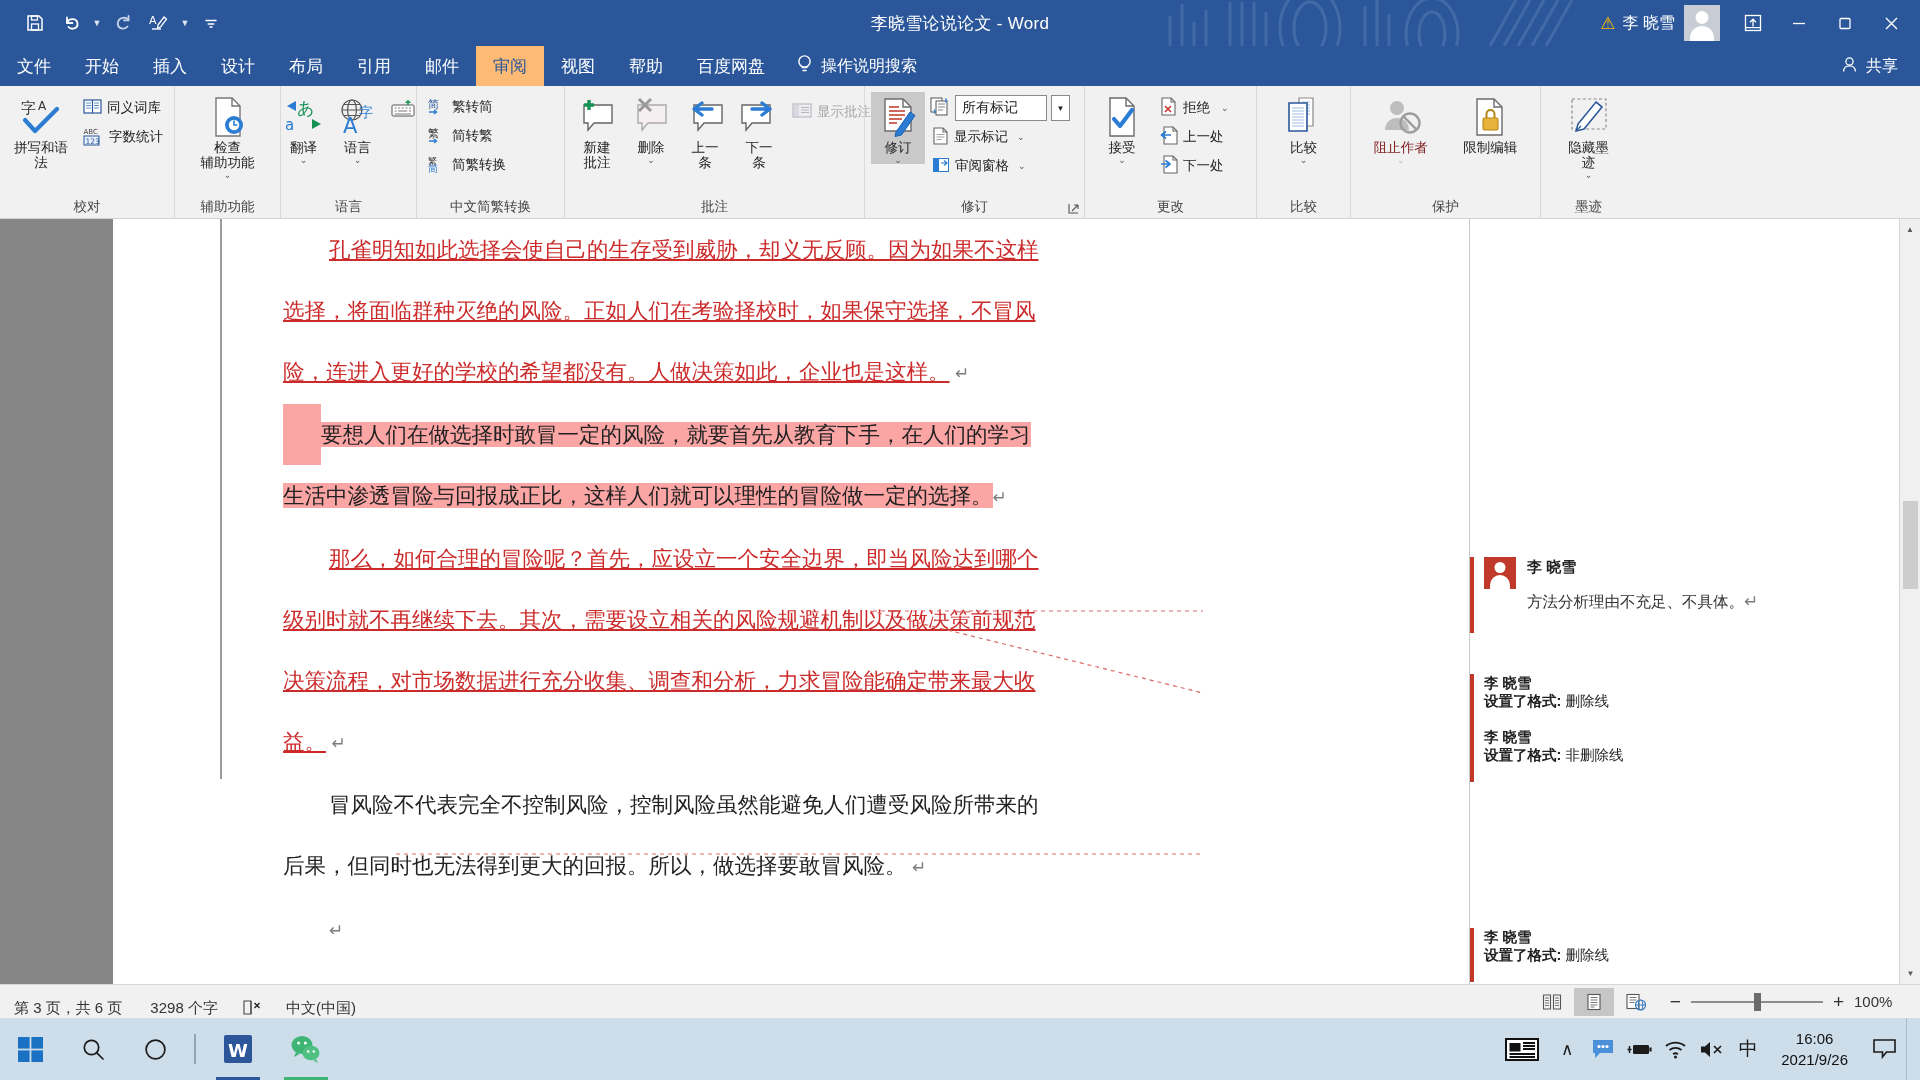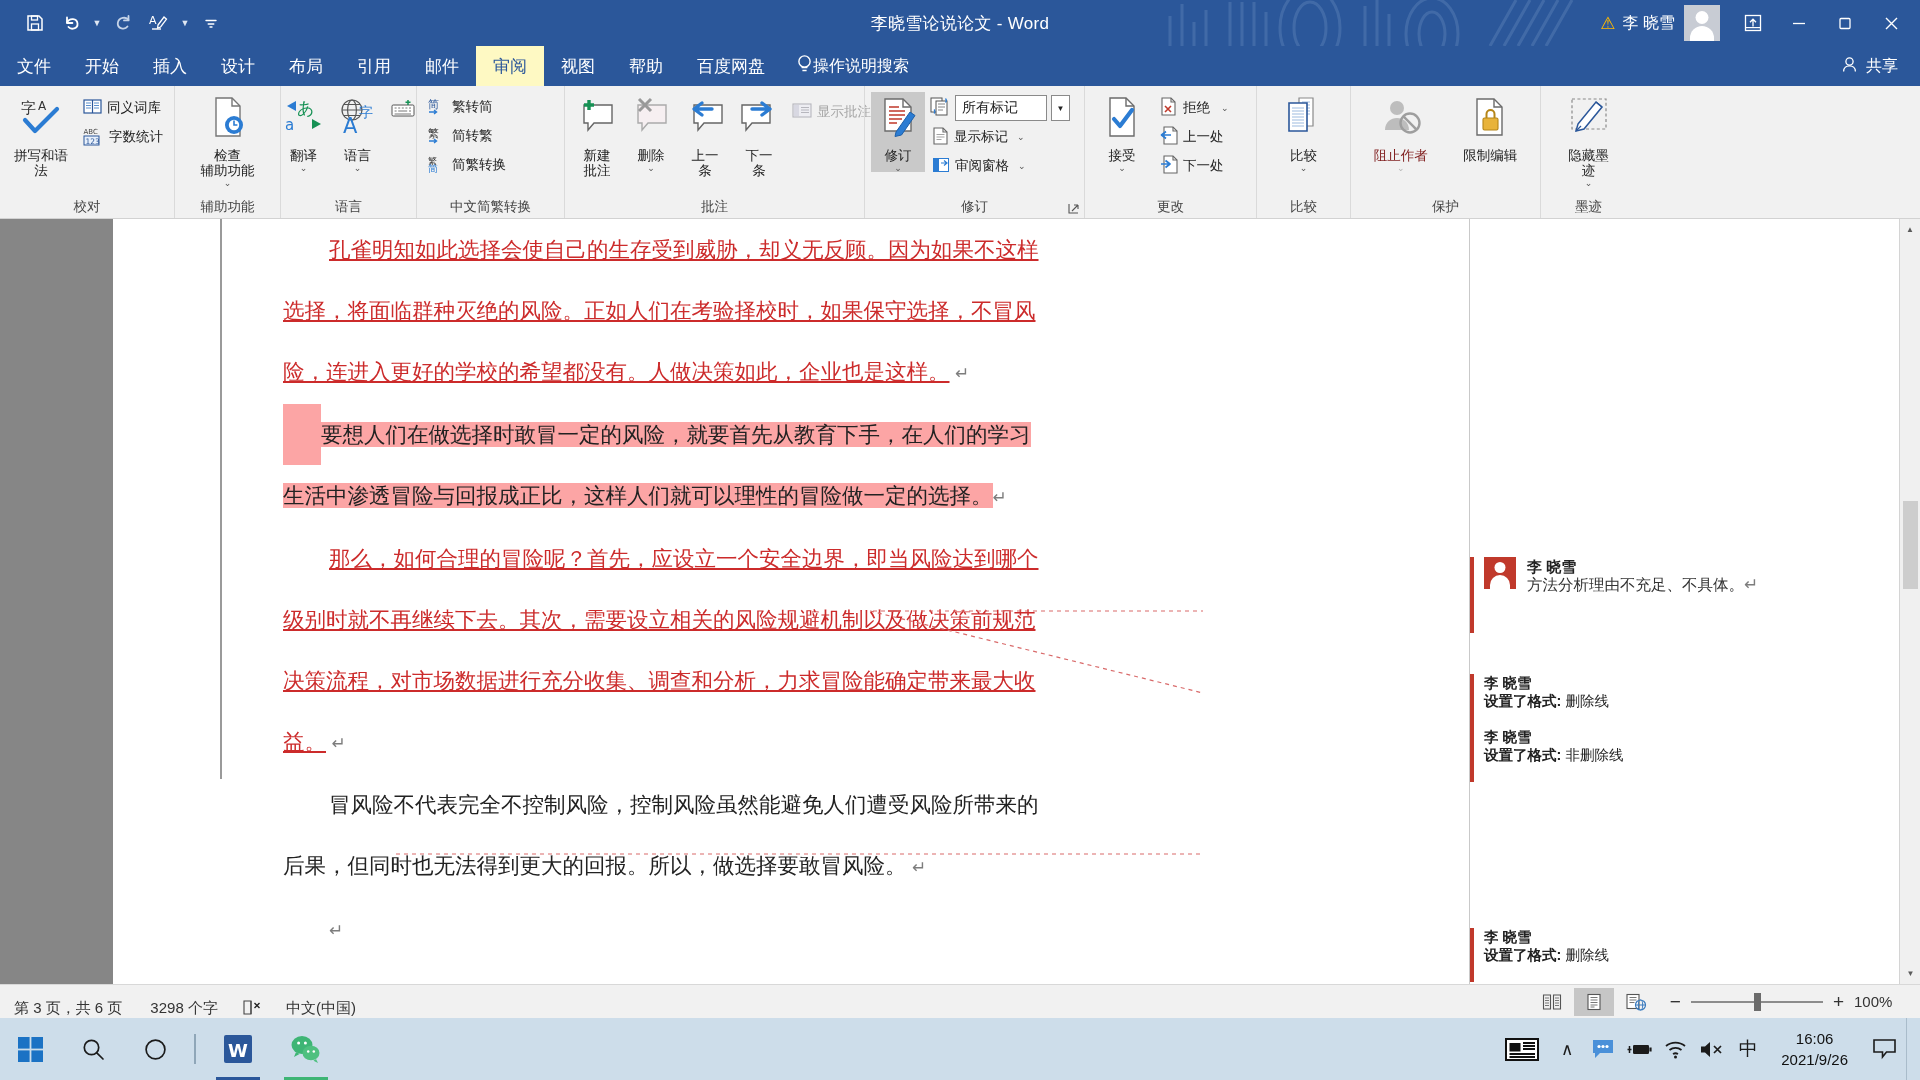--- a/index.html
+++ b/index.html
@@ -33,42 +33,42 @@
     transform:translateX(-50%); width:24px; height:17px;
     border-radius:12px 12px 0 0; background:#fff; }
   .win-btn { width:46px; height:46px; display:flex; align-items:center;
     justify-content:center; cursor:pointer; font-size:15px; }
 
   
   .tabstrip { height:40px; background:#2b579a; display:flex; align-items:flex-end;
     position:relative; }
   .tab { height:40px; padding:0 17px; display:flex; align-items:center;
     color:#fff; font-size:17px; cursor:pointer; white-space:nowrap; }
-  .tab.active { background:#fef9c3; color:#2b579a; }
-  .tell-me { display:flex; align-items:center; color:#fff;
+  .tab.active { background:#fdba74; color:#2b579a; }
+  .tell-me { display:flex; align-items:center; gap:8px; color:#fff;
     font-size:16px; padding:0 14px; height:40px; cursor:pointer; }
   .share { margin-left:auto; display:flex; align-items:center; gap:8px;
     color:#fff; font-size:16px; padding:0 22px 0 14px; height:40px;
     cursor:pointer; }
 
   
   .ribbon { height:133px; background:#f1f1f1; border-bottom:1px solid #d2d2d2;
     display:flex; align-items:stretch; position:relative; }
   .grp { display:flex; flex-direction:column; position:relative;
     padding:3px 6px 0 6px; }
   .grp + .grp { border-left:1px solid #dadada; }
   .grp-body { flex:1; display:flex; align-items:flex-start; gap:2px;
     padding-top:3px; }
   .grp-name { height:22px; line-height:22px; text-align:center; font-size:13.5px;
     color:#444; }
   .big-btn { width:auto; min-width:52px; padding:3px 6px 0; display:flex;
     flex-direction:column; align-items:center; cursor:pointer; }
   .big-btn .ico { height:44px; display:flex; align-items:center; justify-content:center; }
   .big-btn .lbl { font-size:13.5px; color:#222; text-align:center;
-    line-height:15px; margin-top:9px; white-space:pre-line; }
+    line-height:15px; margin-top:1px; white-space:pre-line; }
   .caret { font-size:9px; color:#555; line-height:8px; margin-top:1px; }
   .col { display:flex; flex-direction:column; justify-content:flex-start; gap:1px;
     padding-top:2px; }
   .sm-btn { display:flex; align-items:center; gap:5px; padding:2px 5px;
     font-size:13.5px; color:#222; cursor:pointer; white-space:nowrap; height:28px; }
   .sm-btn.dis { color:#a6a6a6; }
   .dlg-launcher { position:absolute; right:3px; bottom:2px; width:14px;
     height:14px; cursor:pointer; }
 
   .selbox { display:flex; align-items:center; height:26px; border:1px solid #8a8a8a;
@@ -100,21 +100,21 @@
   .cmt-bar { position:absolute; left:0; top:0; width:4px; background:#c0392b; }
   .cmt-av { width:32px; height:32px; background:#c0392b; position:relative;
     flex:0 0 32px; }
   .cmt-av::before { content:""; position:absolute; left:50%; top:5px;
     transform:translateX(-50%); width:11px; height:11px; border-radius:50%;
     background:#fff; }
   .cmt-av::after { content:""; position:absolute; left:50%; top:18px;
     transform:translateX(-50%); width:20px; height:14px;
     border-radius:10px 10px 0 0; background:#fff; }
   .cmt-author { font-size:15px; font-weight:bold; color:#222; line-height:19px; }
-  .cmt-text { font-size:15.5px; color:#333; line-height:18px; }
+  .cmt-text { font-size:15.5px; color:#333; line-height:27px;margin-top:12px; }
   .rev { position:absolute; left:14px; width:416px; }
   .rev-author { font-size:14.5px; font-weight:bold; color:#222; line-height:18px; }
   .rev-text { font-size:14.5px; color:#222; line-height:19px; }
   .rev-text b { font-weight:bold; }
   .leader { position:absolute; pointer-events:none; }
 
   
   .vscroll { width:21px; background:#f0f0f0; border-left:1px solid #d4d4d4;
     position:relative; flex:0 0 21px; }
   .vs-arrow { height:21px; display:flex; align-items:center;

